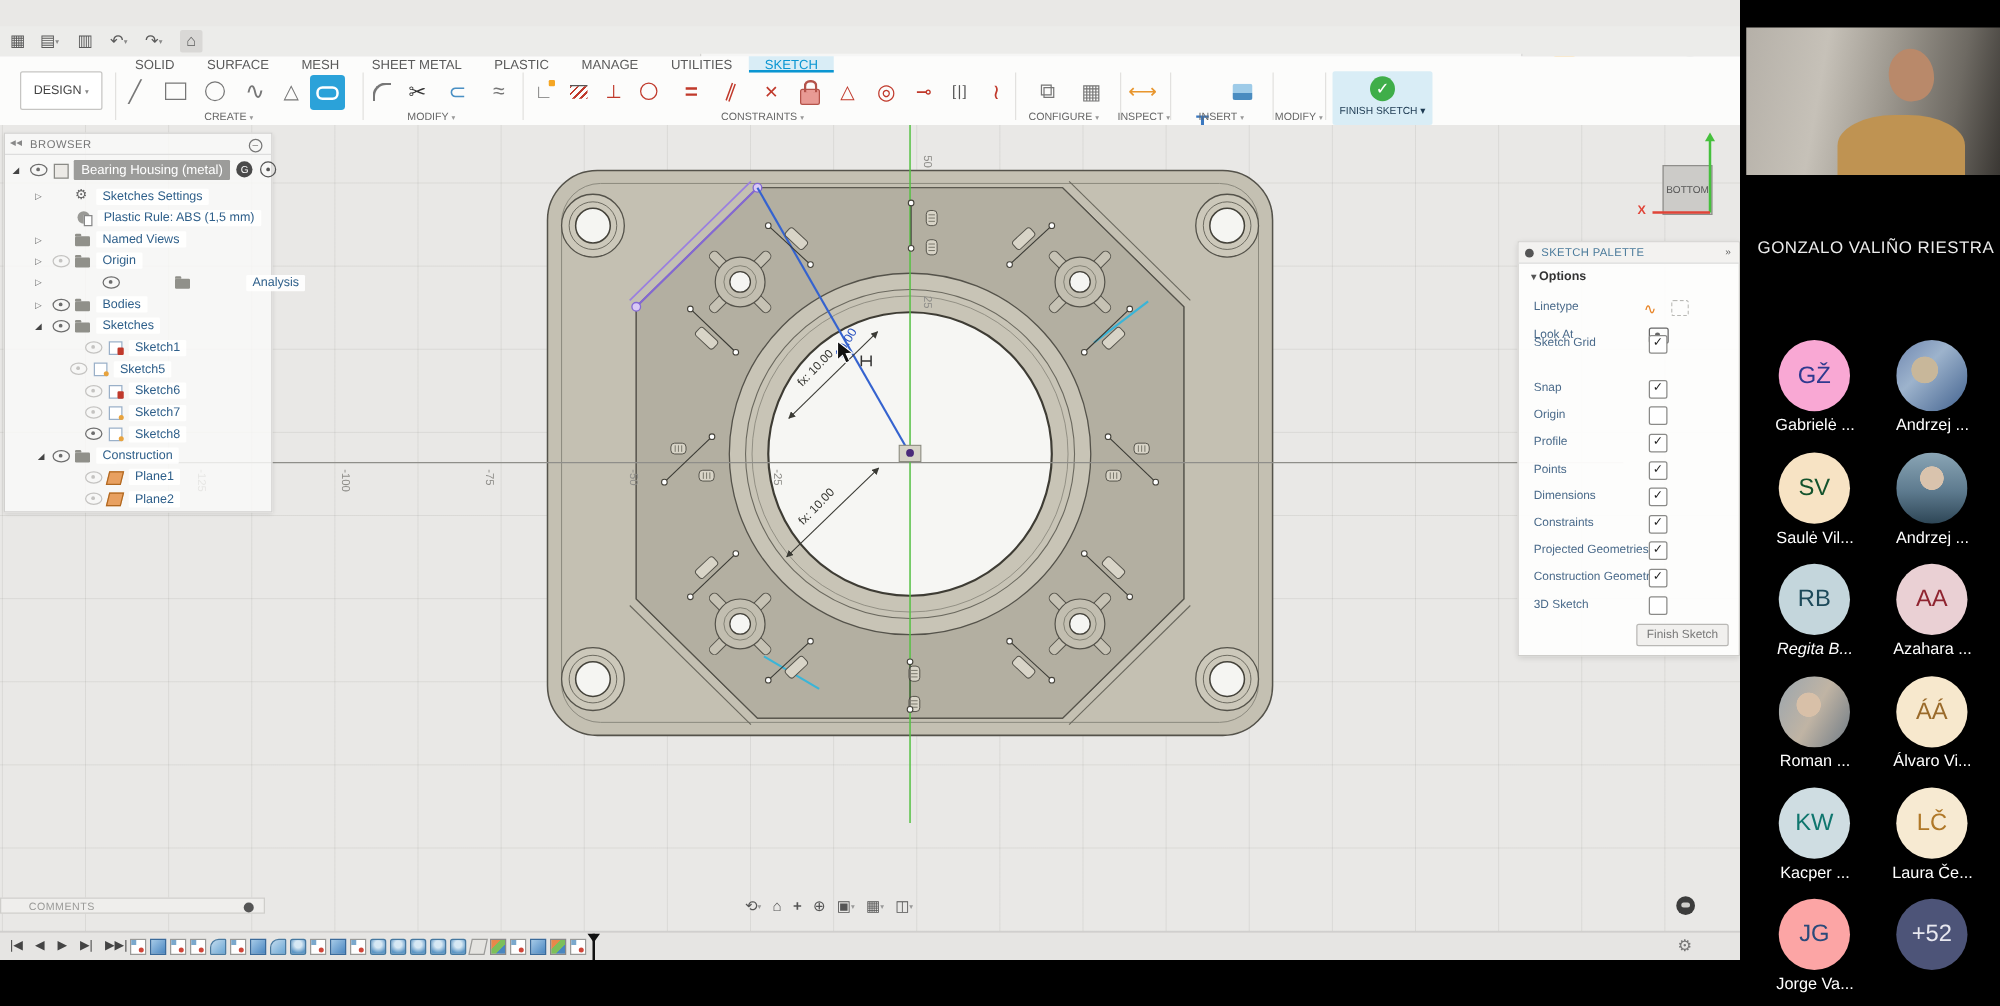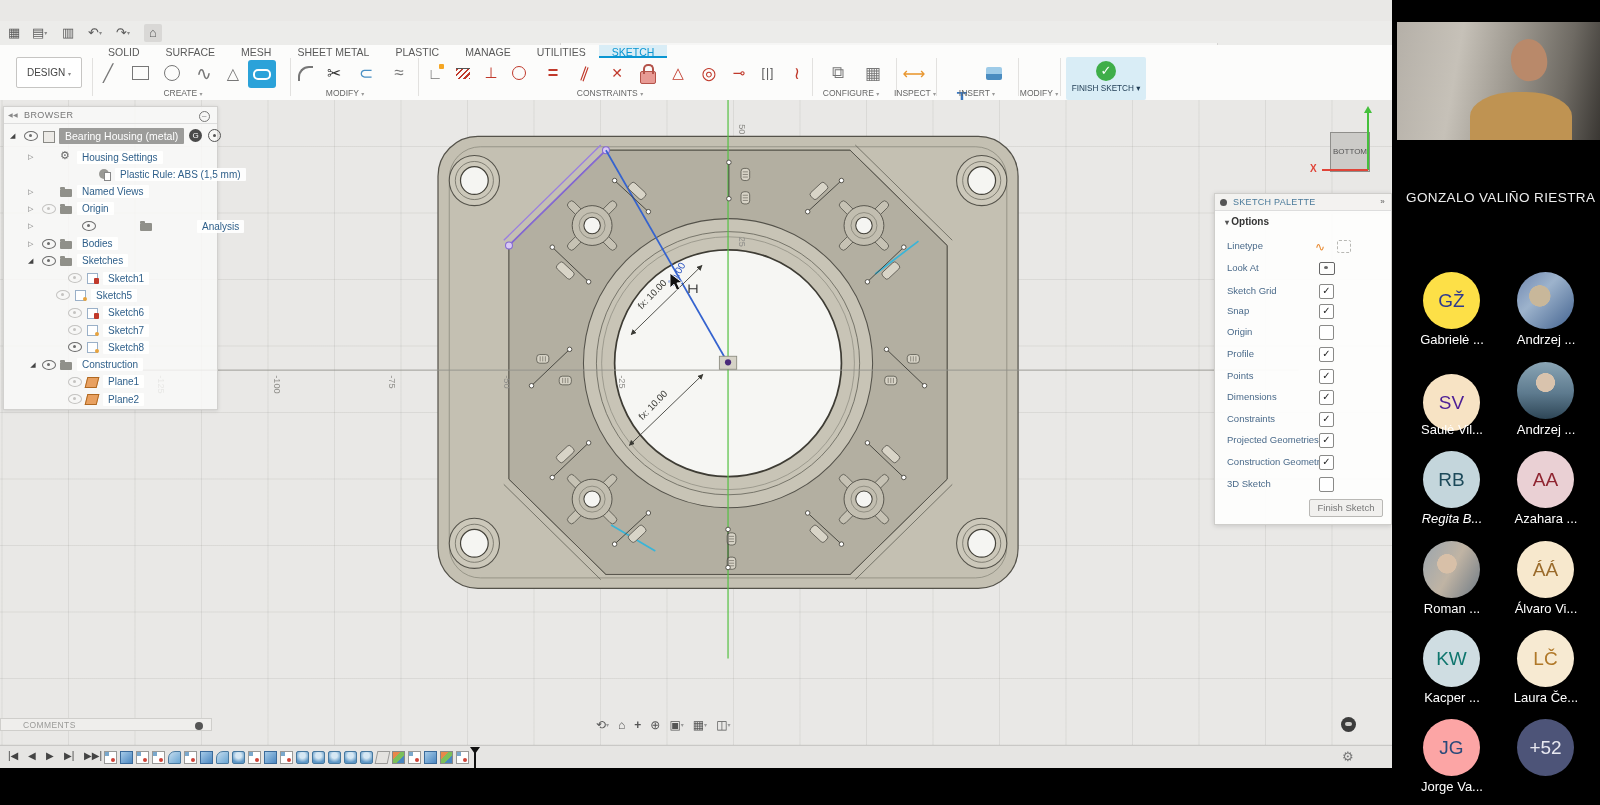--- a/index.html
+++ b/index.html
@@ -588,23 +588,23 @@
           <span>Bearing Housing (metal)</span>
         </span>
       <span id="root-g"></span>
       <span id="root-target"></span>
     </div>
     <div id="browser-rows">
         <div class="brow" style="top: 42px; padding-left: 18px;">
           <span class="exp closed"></span>
           <span class="eye hidden"></span>
           <span class="tico gear"></span>
-          <span class="blabel">Housing Settings</span>
-        </div>
-        <div class="brow" style="top: 59.3px; padding-left: 56px;">
+          <span class="blabel">Sketches Settings</span>
+        </div>
+        <div class="brow" style="top: 59.3px; padding-left: 19px;">
           <span class="exp none"></span>
           <span class="eye hidden"></span>
           <span class="tico rule"></span>
           <span class="blabel">Plastic Rule: ABS (1,5 mm)</span>
         </div>
         <div class="brow" style="top: 76.6px; padding-left: 18px;">
           <span class="exp closed"></span>
           <span class="eye hidden"></span>
           <span class="tico folder"></span>
           <span class="blabel">Named Views</span>
@@ -691,21 +691,21 @@
     <div id="palette-rows">
         <div class="prow" style="top: 44px;">
           <span class="plabel">Linetype</span>
           <span class="ic-linetype"></span>
           <span class="ic-linetype2"></span>
         </div>
         <div class="prow" style="top: 65.6px;">
           <span class="plabel">Look At</span>
           <span class="ic-lookat"></span>
         </div>
-        <div class="prow" style="top: 89px;">
+        <div class="prow" style="top: 73px;">
           <span class="plabel">Sketch Grid</span>
           <span class="pcheck on"></span>
         </div>
         <div class="prow" style="top: 108.8px;">
           <span class="plabel">Snap</span>
           <span class="pcheck on"></span>
         </div>
         <div class="prow" style="top: 130.4px;">
           <span class="plabel">Origin</span>
           <span class="pcheck"></span>
@@ -777,25 +777,25 @@
     <span id="tl-gear"></span>
   </div>
 </div>
 
 <div id="meet">
   <div id="video">
     <div id="vphoto"></div>
     <div id="speaker-name">GONZALO VALIÑO RIESTRA</div>
   </div>
   <div id="plist">
-      <div class="pitem-avatar" style="left: 31px; top: 272px; background: #fde047; color: rgb(47, 58, 143);">GŽ</div>
+      <div class="pitem-avatar" style="left: 31px; top: 272px; background: #f9a8d4; color: rgb(47, 58, 143);">GŽ</div>
       <div class="pitem-name" style="left: 5px; top: 332px;">Gabrielė ...</div>
       <div class="pitem-avatar p-andrzej1" style="left: 125px; top: 272px;"></div>
       <div class="pitem-name" style="left: 99px; top: 332px;">Andrzej ...</div>
-      <div class="pitem-avatar" style="left: 31px; top: 374px; background: rgb(247, 227, 196); color: #4c1d95;">SV</div>
+      <div class="pitem-avatar" style="left: 31px; top: 362px; background: rgb(247, 227, 196); color: #14532d;">SV</div>
       <div class="pitem-name" style="left: 5px; top: 422px;">Saulė Vil...</div>
       <div class="pitem-avatar p-andrzej2" style="left: 125px; top: 362px;"></div>
       <div class="pitem-name" style="left: 99px; top: 422px;">Andrzej ...</div>
       <div class="pitem-avatar" style="left: 31px; top: 451px; background: rgb(196, 214, 220); color: rgb(29, 74, 90);">RB</div>
       <div class="pitem-name" style="left: 5px; top: 511px; font-style: italic;">Regita B...</div>
       <div class="pitem-avatar" style="left: 125px; top: 451px; background: rgb(234, 208, 212); color: rgb(143, 36, 48);">AA</div>
       <div class="pitem-name" style="left: 99px; top: 511px;">Azahara ...</div>
       <div class="pitem-avatar p-roman" style="left: 31px; top: 541px;"></div>
       <div class="pitem-name" style="left: 5px; top: 601px;">Roman ...</div>
       <div class="pitem-avatar" style="left: 125px; top: 541px; background: rgb(247, 232, 205); color: rgb(154, 106, 42);">ÁÁ</div>

